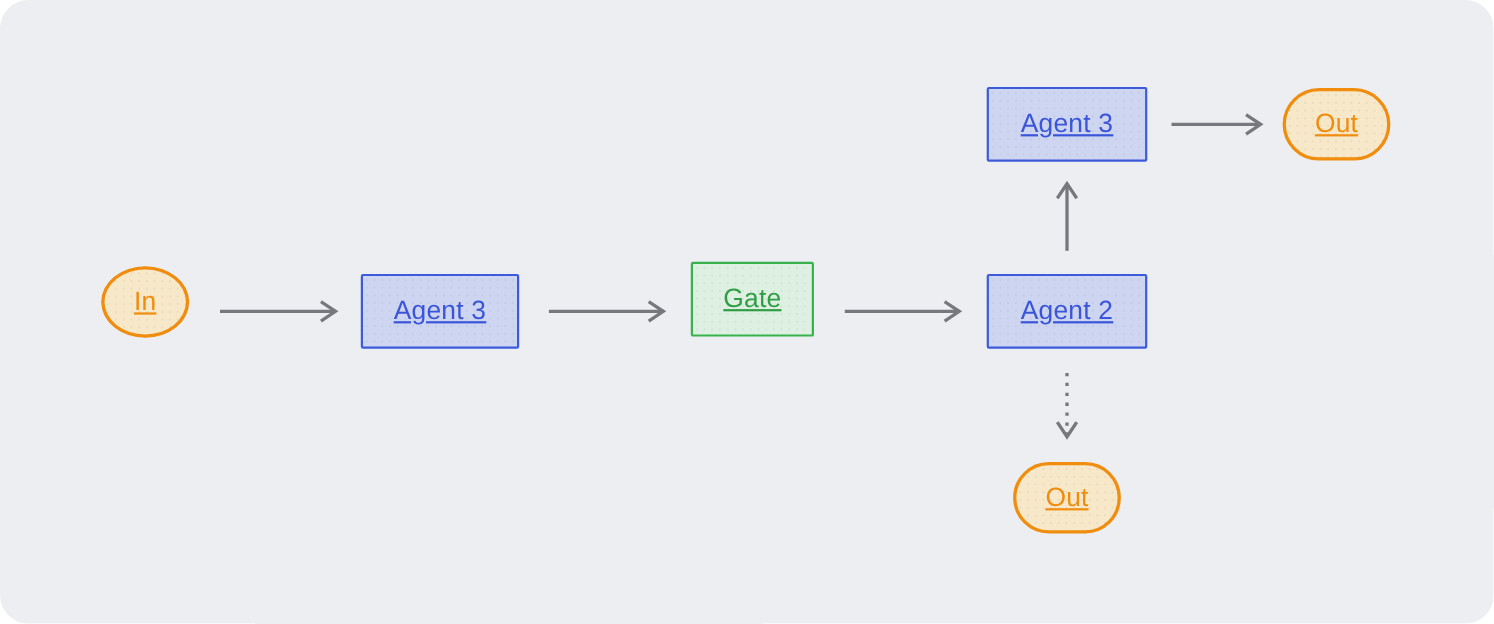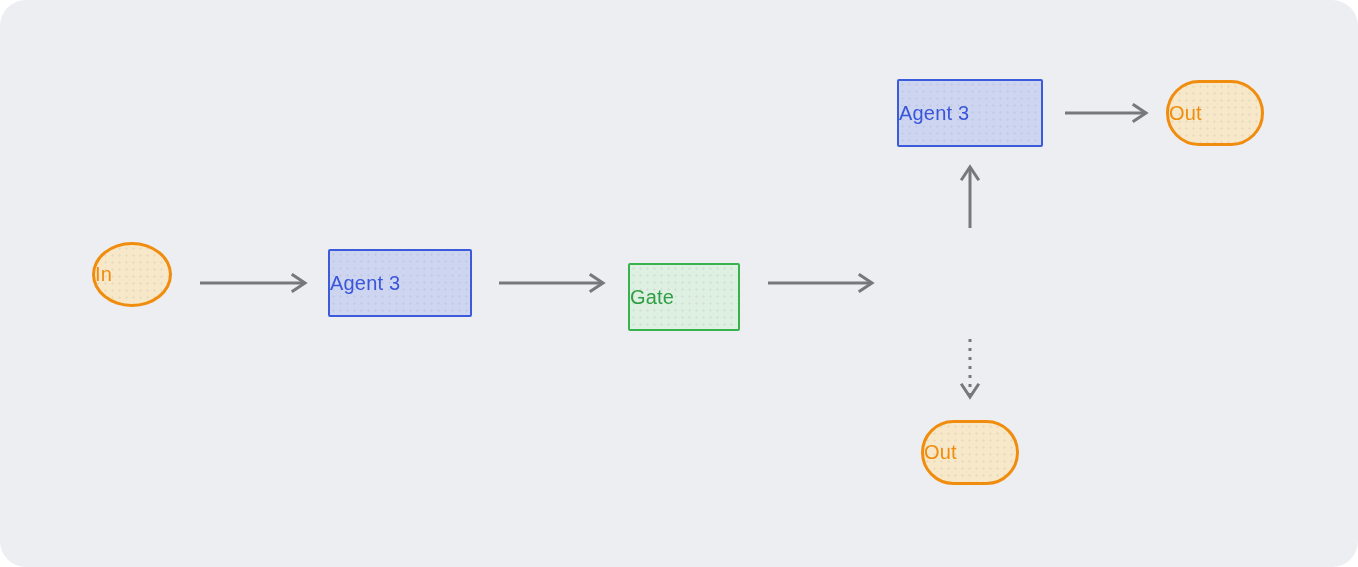--- a/index.html
+++ b/index.html
@@ -28,25 +28,27 @@
     top: 0;
     width: 1358px;
     height: 567px;
     pointer-events: none;
   }
   .node {
     position: absolute;
     box-sizing: border-box;
     display: flex;
     align-items: center;
-    font-size: 20px;
+    justify-content: center;
+    font-size: 24px;
     letter-spacing: 0.2px;
     
     background-image: radial-gradient(rgba(70, 70, 70, 0.07) 1px, transparent 1.3px);
     background-size: 7px 7px;
+    text-decoration: underline;
   }
   .node.rect {
     border-style: solid;
     border-width: 2.5px;
     border-radius: 2px;
   }
   .node.ellipse {
     border-style: solid;
     border-width: 3px;
     border-radius: 50%;
@@ -81,24 +83,27 @@
       </svg>
 
     <div class="node ellipse" style="left: 92px; top: 242px; width: 80px; height: 65px; border-color: rgb(240, 140, 14); background-color: rgb(246, 232, 200); color: rgb(240, 140, 14);">
       <span>In</span>
     </div>
 
     <div class="node rect" style="left: 328px; top: 249px; width: 144px; height: 68px; border-color: rgb(59, 91, 219); background-color: rgb(205, 213, 241); color: rgb(58, 85, 217);">
       <span>Agent 3</span>
     </div>
 
-    <div class="node rect" style="left: 628px; top: 263px; width: 112px; height: 68px; border-color: rgb(55, 178, 77); background-color: rgb(222, 240, 226); color: rgb(47, 158, 68);">
+    <div class="node rect" style="left: 628px; top: 238px; width: 112px; height: 68px; border-color: rgb(55, 178, 77); background-color: rgb(222, 240, 226); color: rgb(47, 158, 68);">
       <span>Gate</span>
     </div>
 
+    <div class="node rect" style="left: 897px; top: 249px; width: 146px; height: 68px; border-color: rgb(59, 91, 219); background-color: rgb(205, 213, 241); color: rgb(58, 85, 217);">
+      <span>Agent 2</span>
+    </div>
 
     <div class="node rect" style="left: 897px; top: 79px; width: 146px; height: 68px; border-color: rgb(59, 91, 219); background-color: rgb(205, 213, 241); color: rgb(58, 85, 217);">
       <span>Agent 3</span>
     </div>
 
     <div class="node pill" style="left: 1166px; top: 80px; width: 98px; height: 66px; border-color: rgb(240, 140, 14); background-color: rgb(246, 232, 200); color: rgb(240, 140, 14);">
       <span>Out</span>
     </div>
 
     <div class="node pill" style="left: 921px; top: 420px; width: 98px; height: 65px; border-color: rgb(240, 140, 14); background-color: rgb(246, 232, 200); color: rgb(240, 140, 14);">

